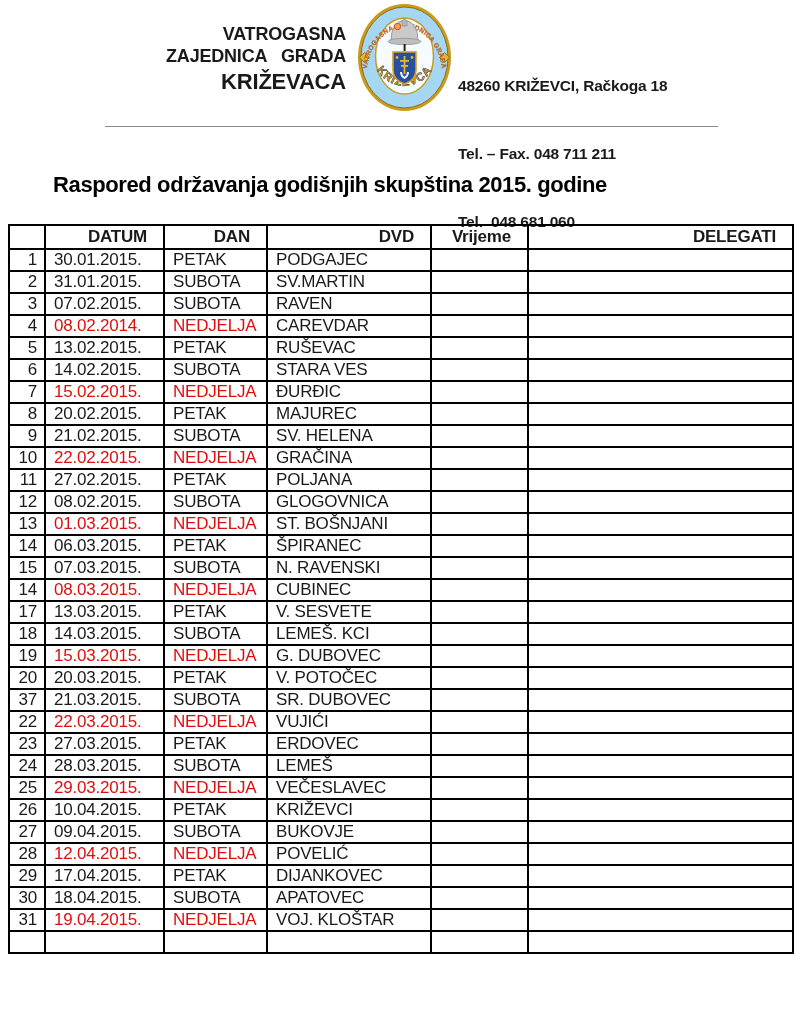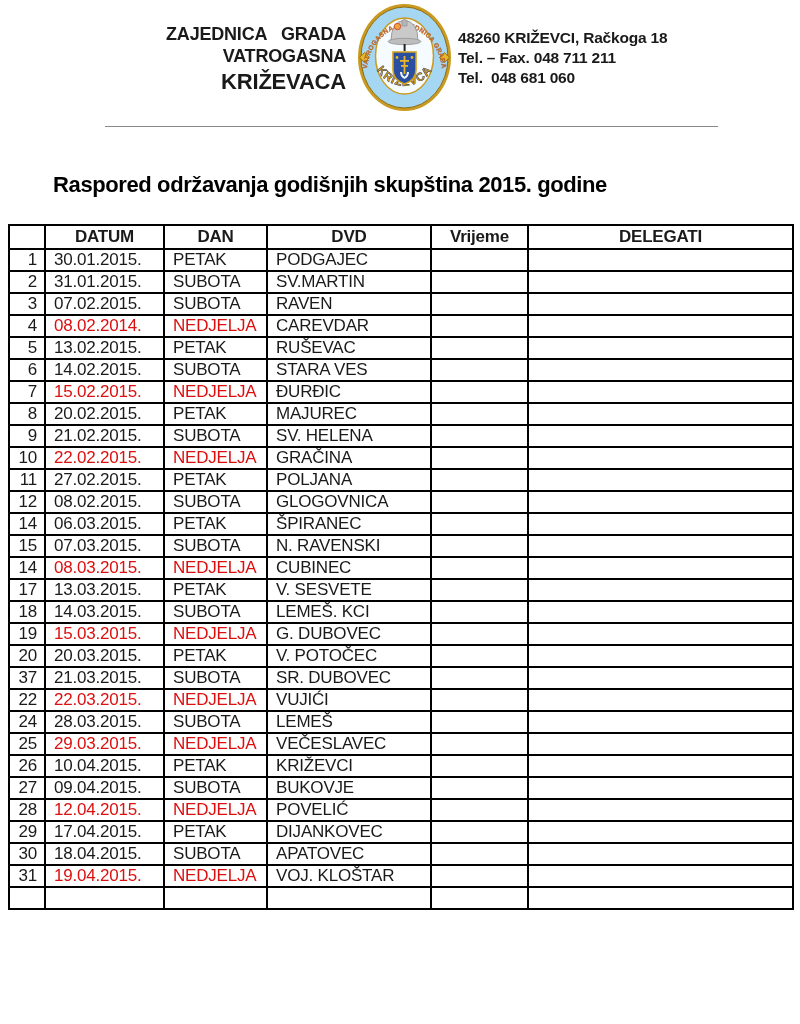--- a/index.html
+++ b/index.html
@@ -17,21 +17,21 @@
     position: absolute; top: 24px; left: 120px; width: 226px;
     text-align: right; font-weight: bold; line-height: 1.22;
   }
   .org-line { font-size: 18px; white-space: pre; }
   .org-line.big { font-size: 22px; margin-top: 1px; }
   .logo-wrap { position: absolute; top: 2px; left: 356px; width: 97px; height: 111px; }
   .addr-block {
     position: absolute; top: 28px; left: 458px;
     font-weight: bold; font-size: 15.5px; line-height: 1.3;
   }
-  .addr-line { white-space: pre; }
+  .addr-line { white-space: pre; margin-top: 48px; }
   .head-rule {
     position: absolute; top: 126px; left: 105px; width: 613px; height: 0;
     border-top: 1px solid #8a8a8a;
   }
 
   
   .page-title {
     position: absolute; top: 172px; left: 0; width: 660px;
     text-align: center; font-size: 22px; font-weight: bold; color: #000;
     letter-spacing: -0.4px;
@@ -44,39 +44,39 @@
     width: 784px; font-size: 17px;
   }
   .schedule th, .schedule td {
     border: 2px solid #000;
     height: 22px;
     padding: 0 6px;
     overflow: hidden;
     white-space: nowrap;
     vertical-align: middle;
   }
-  .schedule th { height: 24px; font-size: 17px; font-weight: bold; text-align: center; padding: 0 2px; }
+  .schedule th { height: 24px; font-size: 17px; font-weight: bold; text-align: right; padding: 0 16px; }
   .col-num      { width: 36px; }
   .col-datum    { width: 119px; }
   .col-dan      { width: 103px; }
   .col-dvd      { width: 164px; }
   .col-vrijeme  { width: 97px; }
   .col-delegati { width: 265px; }
   td.c-num   { text-align: right; padding-right: 7px; }
   td.c-datum, td.c-dan, td.c-dvd { text-align: left; padding-left: 8px; }
   tr.sunday td.c-datum, tr.sunday td.c-dan { color: var(--red, #dd0f0f); }
 </style>
 </head>
 <body style="--red: #dd0f0f;">
 
 <div class="letterhead">
 
   <div class="org-block">
+    <div class="org-line">VATROGASNA</div>
     <div class="org-line">ZAJEDNICA   GRADA</div>
-    <div class="org-line">VATROGASNA</div>
     <div class="org-line big">KRIŽEVACA</div>
   </div>
 
   <div class="logo-wrap">
     <svg viewBox="0 0 97 111" width="97" height="111">
 
       <ellipse cx="48.5" cy="55.5" rx="46.5" ry="53.5" fill="#c99a1e"></ellipse>
       <ellipse cx="48.5" cy="55.5" rx="43.5" ry="50.5" fill="#a6d7f2" stroke="#8f6c12" stroke-width="1"></ellipse>
 
       <rect x="5" y="52" width="7" height="7" fill="#e8b62a" stroke="#8f6c12" stroke-width="0.8" transform="rotate(45 8.5 55.5)"></rect>
@@ -231,20 +231,28 @@
     <td class="c-delegati"></td>
   </tr>
       <tr>
     <td class="c-num">12</td>
     <td class="c-datum">08.02.2015.</td>
     <td class="c-dan">SUBOTA</td>
     <td class="c-dvd">GLOGOVNICA</td>
     <td class="c-vrijeme"></td>
     <td class="c-delegati"></td>
   </tr>
+      <tr class="sunday">
+    <td class="c-num">13</td>
+    <td class="c-datum">01.03.2015.</td>
+    <td class="c-dan">NEDJELJA</td>
+    <td class="c-dvd">ST. BOŠNJANI</td>
+    <td class="c-vrijeme"></td>
+    <td class="c-delegati"></td>
+  </tr>
       <tr>
     <td class="c-num">14</td>
     <td class="c-datum">06.03.2015.</td>
     <td class="c-dan">PETAK</td>
     <td class="c-dvd">ŠPIRANEC</td>
     <td class="c-vrijeme"></td>
     <td class="c-delegati"></td>
   </tr>
       <tr>
     <td class="c-num">15</td>
@@ -300,20 +308,28 @@
     <td class="c-dan">SUBOTA</td>
     <td class="c-dvd">SR. DUBOVEC</td>
     <td class="c-vrijeme"></td>
     <td class="c-delegati"></td>
   </tr>
       <tr class="sunday">
     <td class="c-num">22</td>
     <td class="c-datum">22.03.2015.</td>
     <td class="c-dan">NEDJELJA</td>
     <td class="c-dvd">VUJIĆI</td>
+    <td class="c-vrijeme"></td>
+    <td class="c-delegati"></td>
+  </tr>
+      <tr>
+    <td class="c-num">23</td>
+    <td class="c-datum">27.03.2015.</td>
+    <td class="c-dan">PETAK</td>
+    <td class="c-dvd">ERDOVEC</td>
     <td class="c-vrijeme"></td>
     <td class="c-delegati"></td>
   </tr>
       <tr>
     <td class="c-num">24</td>
     <td class="c-datum">28.03.2015.</td>
     <td class="c-dan">SUBOTA</td>
     <td class="c-dvd">LEMEŠ</td>
     <td class="c-vrijeme"></td>
     <td class="c-delegati"></td>

